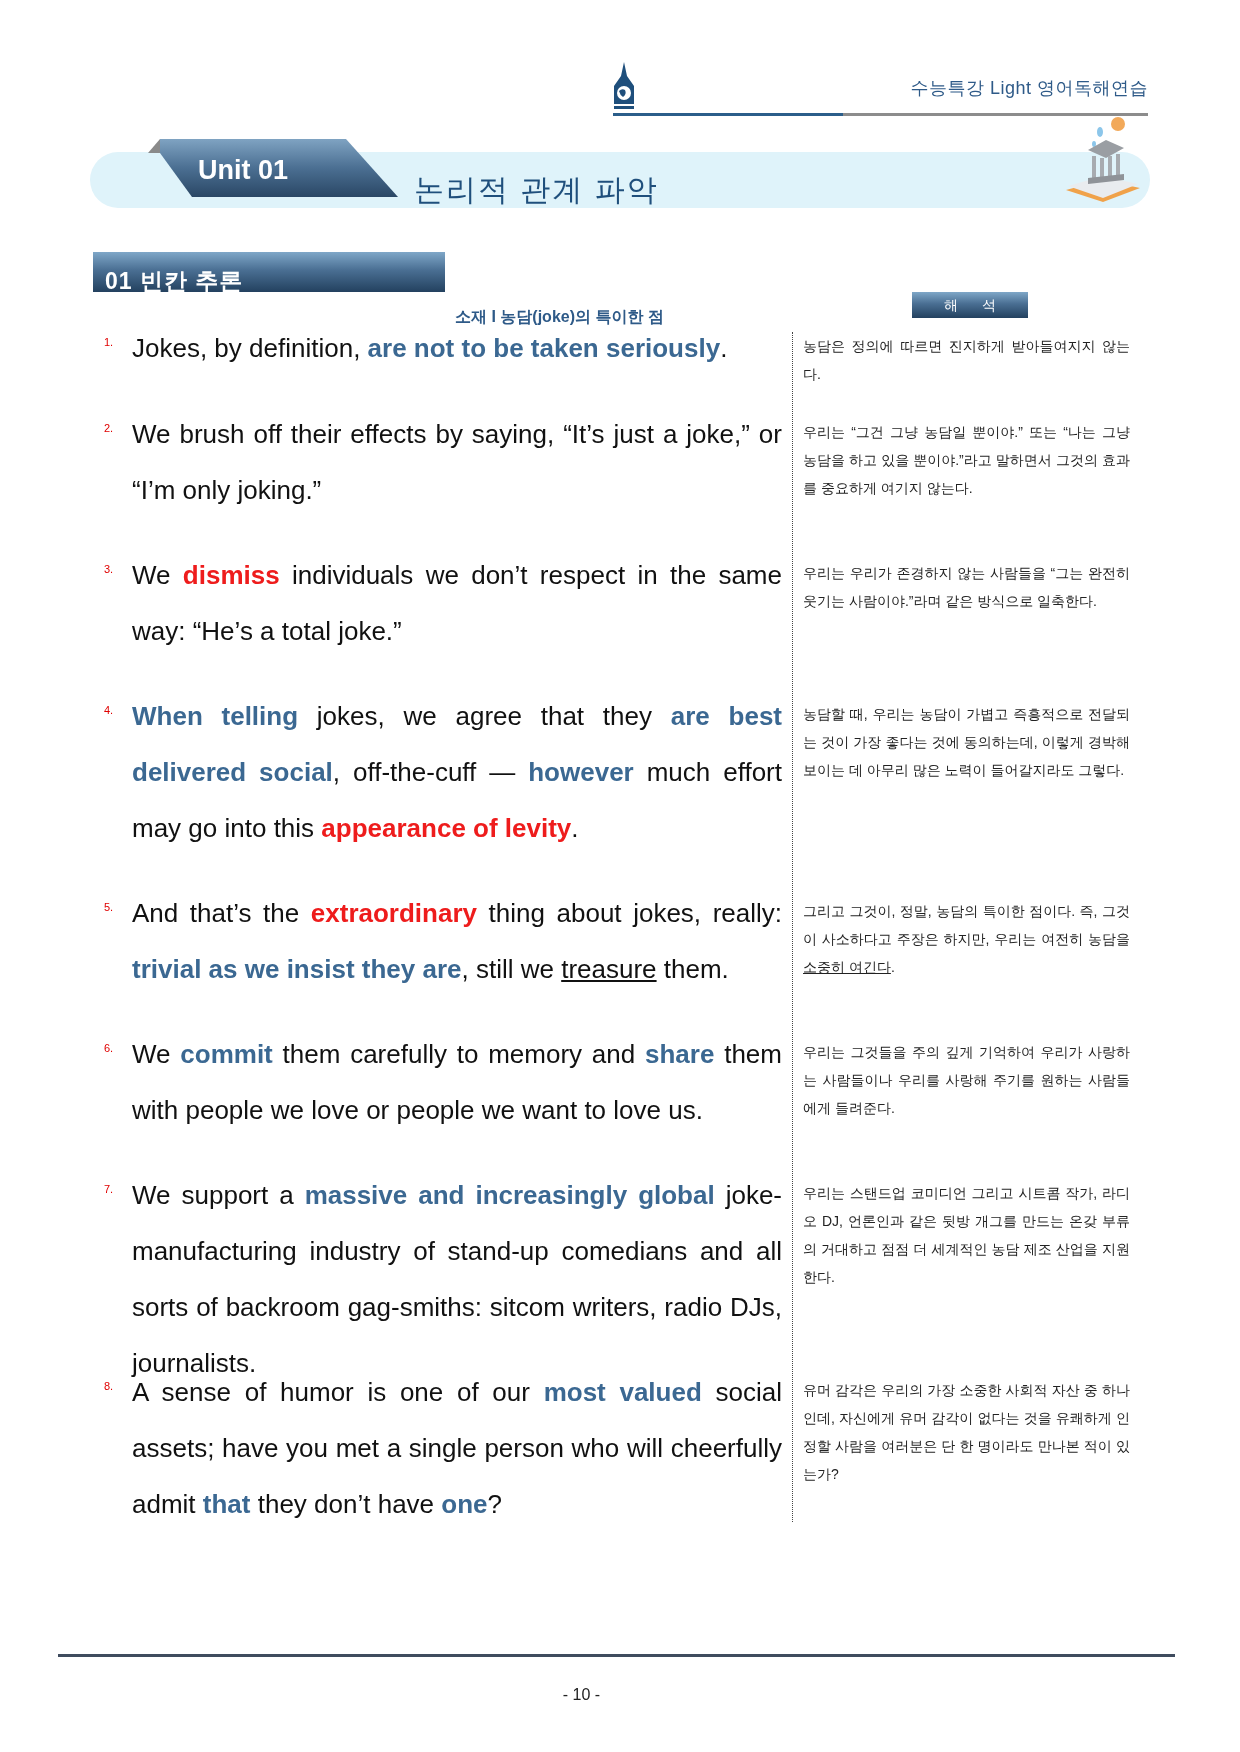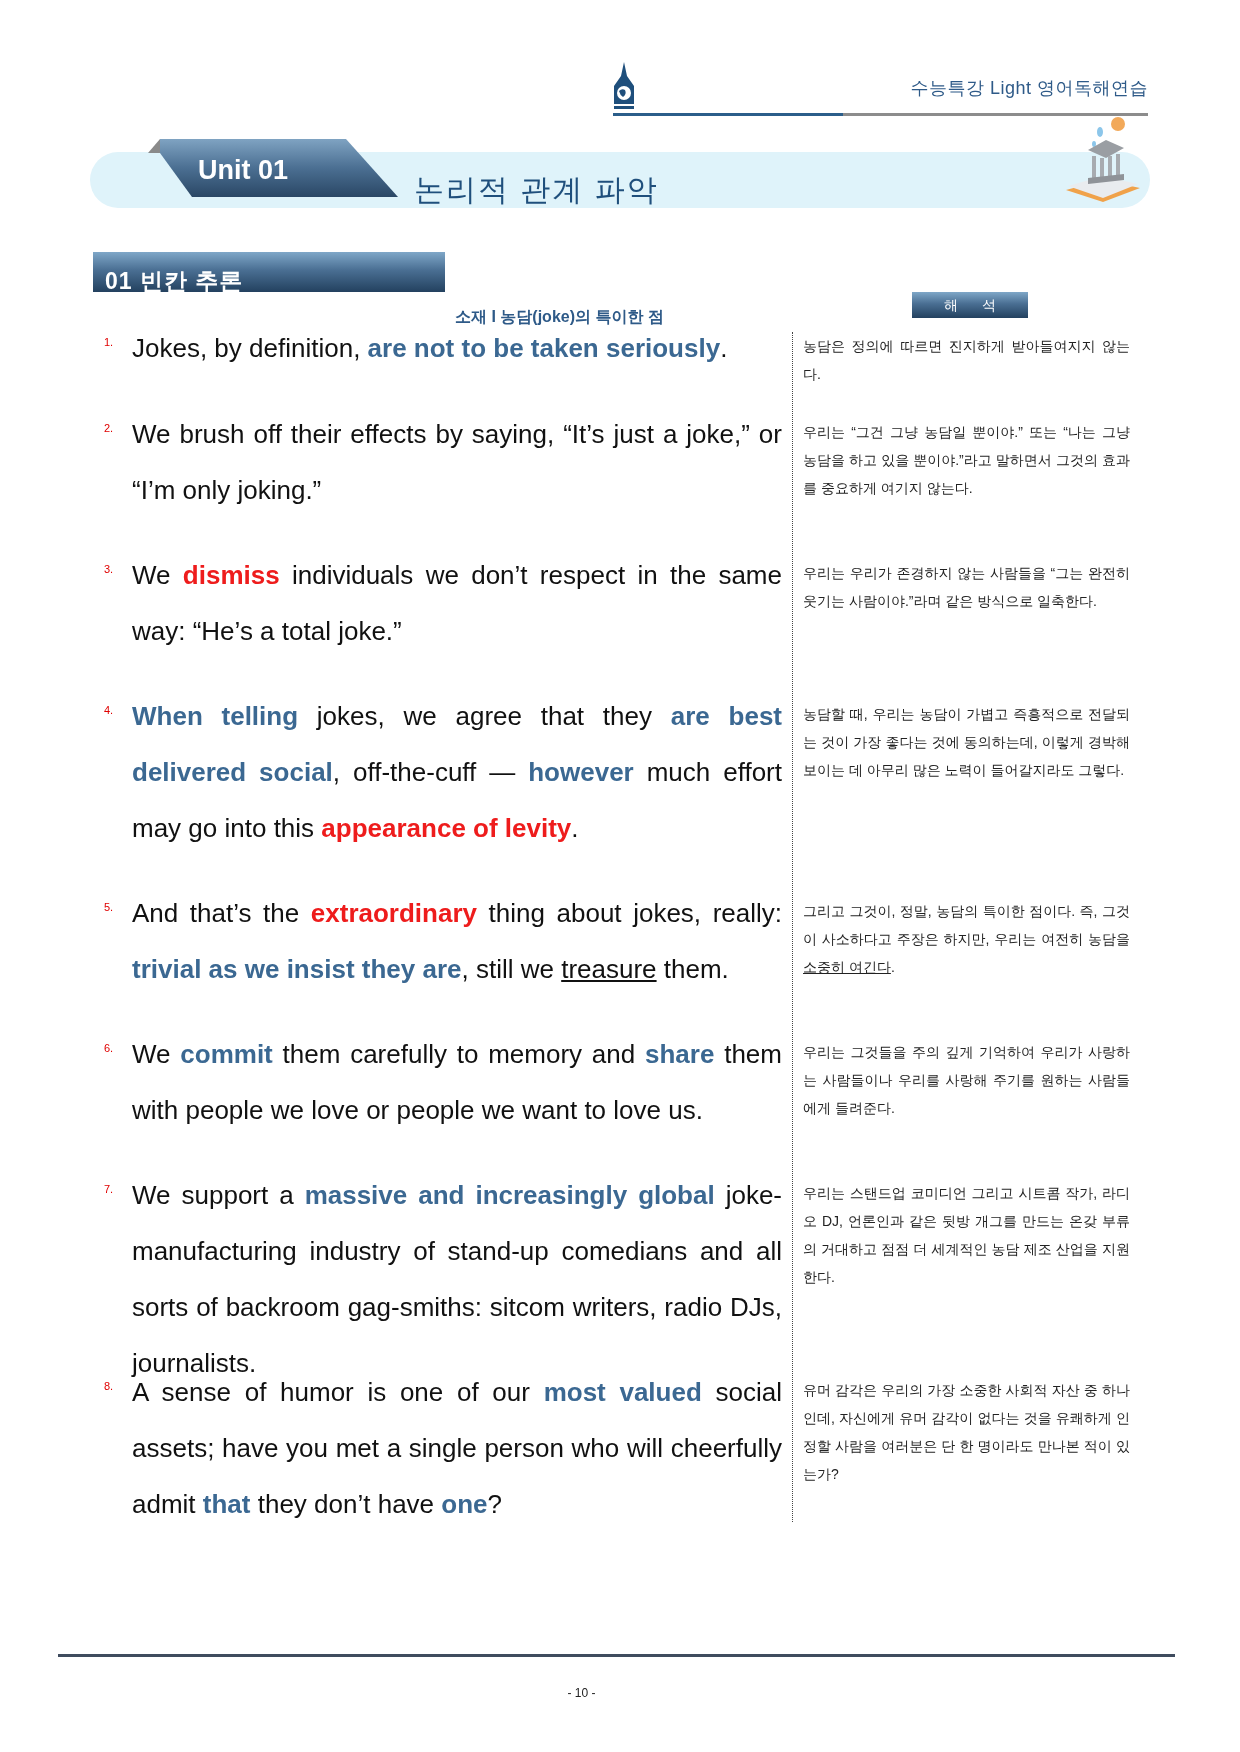--- a/index.html
+++ b/index.html
@@ -34,21 +34,21 @@
   .num { position: absolute; left: 104px; font-size: 11px; color: #e00000; }
   .en { position: absolute; left: 132px; width: 650px; font-size: 26px; line-height: 56px;
         text-align: justify; text-align-last: left; color: #111; margin-top: -16px; }
   .ko { position: absolute; left: 803px; width: 327px; font-size: 14px; line-height: 28px;
         text-align: justify; text-align-last: left; color: #222; margin-top: -4px; }
   .hl-blue { color: #3b6892; font-weight: bold; }
   .hl-red { color: #ee1c1c; font-weight: bold; }
   .ul { text-decoration: underline; }
 
   .foot-line { position: absolute; left: 58px; top: 1654px; width: 1117px; height: 3px; background: #3f4c5e; }
-  .page-num { position: absolute; left: 0; width: 1163px; top: 1686px; text-align: center; font-size: 12px; color: #222; }
+  .page-num { position: absolute; left: 0; width: 1163px; top: 1686px; text-align: center; font-size: 16px; color: #222; }
 </style>
 </head>
 <body>
 
 <div class="hdr-logo">
   <svg width="32" height="50" viewBox="0 0 32 50">
     <path d="M16 0 L19 14 L26 24 L26 42 L6 42 L6 24 L13 14 Z" fill="#1f4f7c"></path>
     <circle cx="16" cy="31" r="7" fill="#ffffff"></circle>
     <path d="M11 29 Q14 26 17 28 Q19 32 15 35 Q12 33 11 29 Z" fill="#1f4f7c"></path>
     <rect x="6" y="44" width="20" height="3" fill="#1f4f7c"></rect>

